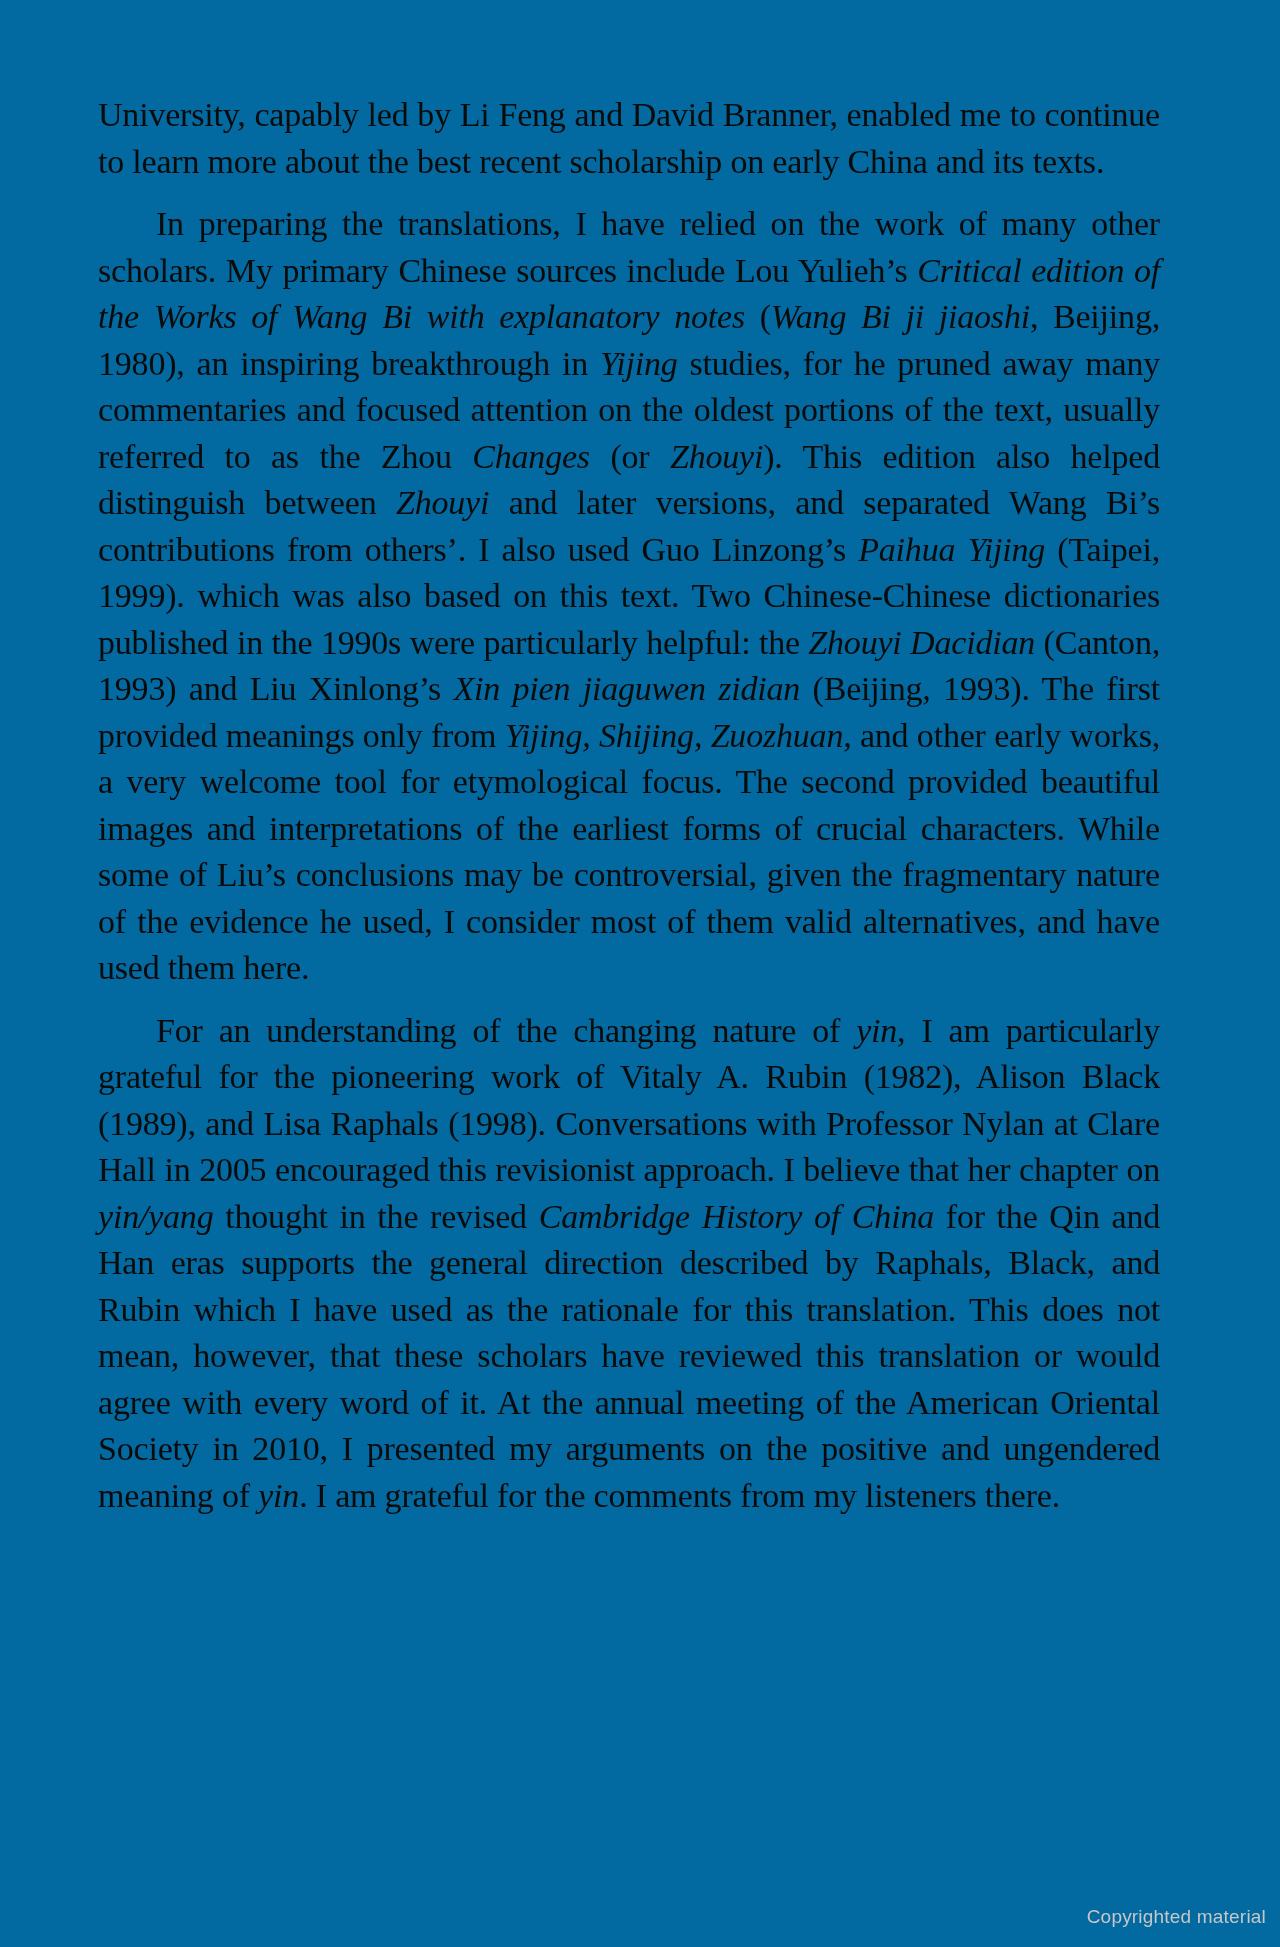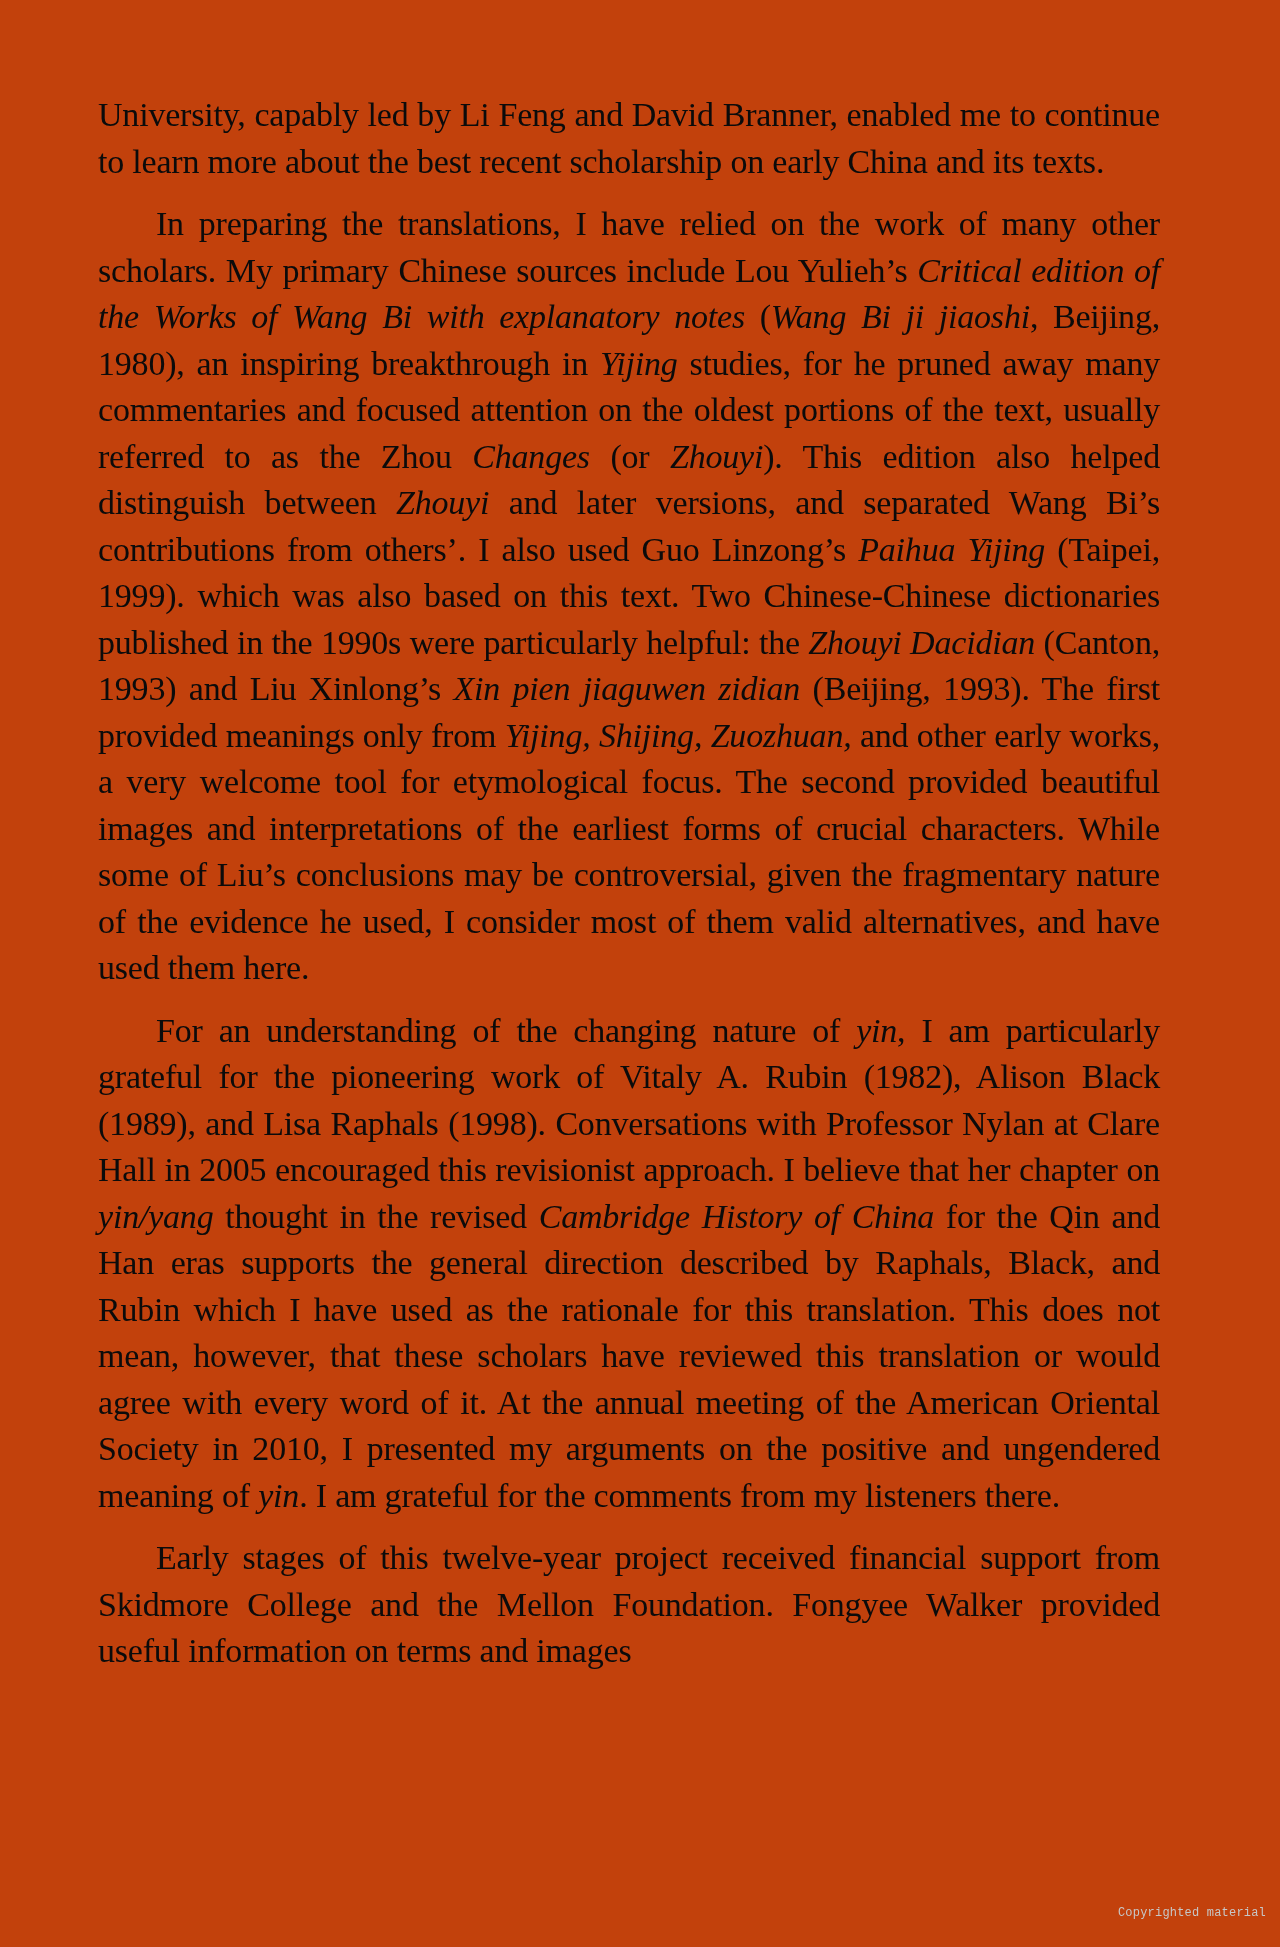--- a/index.html
+++ b/index.html
@@ -9,21 +9,21 @@
   }
   body {
     width: 1280px;
     height: 1947px;
     position: relative;
     overflow: hidden;
   }
   .page {
     position: absolute;
     inset: 0;
-    background: #c2410c;
+    background: #0369a1;
   }
   .text-block {
     position: absolute;
     left: 98px;
     top: 92px;
     width: 1062px;
     font-family: "Liberation Serif", serif;
     font-size: 34px;
     line-height: 46.5px;
     color: #0b0b0b;
@@ -40,30 +40,29 @@
   p.para.indent {
     text-indent: 58px;
   }
   .text-block i {
     font-style: italic;
   }
   .copyright {
     position: absolute;
     top: 1906px;
     right: 14px;
-    font-family: Liberation Mono, monospace;
-    font-size: 12px;
+    font-family: Liberation Sans, sans-serif;
+    font-size: 19px;
     letter-spacing: 0.2px;
     color: #c7c7c7;
   }
 </style>
 </head>
 <body>
 
 <main class="page">
   <section class="text-block" id="text-block">
       <p class="para"><span>University, capably led by Li Feng and David Branner, enabled me to continue to learn more about the best recent scholarship on early China and its texts.</span></p>
       <p class="para indent"><span>In preparing the translations, I have relied on the work of many other scholars. My primary Chinese sources include Lou Yulieh’s </span><i>Critical edition of the Works of Wang Bi with explanatory notes</i><span> (</span><i>Wang Bi ji jiaoshi</i><span>, Beijing, 1980), an inspiring breakthrough in </span><i>Yijing</i><span> studies, for he pruned away many commentaries and focused attention on the oldest portions of the text, usually referred to as the Zhou </span><i>Changes</i><span> (or </span><i>Zhouyi</i><span>). This edition also helped distinguish between </span><i>Zhouyi</i><span> and later versions, and separated Wang Bi’s contributions from others’. I also used Guo Linzong’s </span><i>Paihua Yijing</i><span> (Taipei, 1999). which was also based on this text. Two Chinese-Chinese dictionaries published in the 1990s were particularly helpful: the </span><i>Zhouyi Dacidian</i><span> (Canton, 1993) and Liu Xinlong’s </span><i>Xin pien jiaguwen zidian</i><span> (Beijing, 1993). The first provided meanings only from </span><i>Yijing, Shijing, Zuozhuan,</i><span> and other early works, a very welcome tool for etymological focus. The second provided beautiful images and interpretations of the earliest forms of crucial characters. While some of Liu’s conclusions may be controversial, given the fragmentary nature of the evidence he used, I consider most of them valid alternatives, and have used them here.</span></p>
       <p class="para indent"><span>For an understanding of the changing nature of </span><i>yin</i><span>, I am particularly grateful for the pioneering work of Vitaly A. Rubin (1982), Alison Black (1989), and Lisa Raphals (1998). Conversations with Professor Nylan at Clare Hall in 2005 encouraged this revisionist approach. I believe that her chapter on </span><i>yin/yang</i><span> thought in the revised </span><i>Cambridge History of China</i><span> for the Qin and Han eras supports the general direction described by Raphals, Black, and Rubin which I have used as the rationale for this translation. This does not mean, however, that these scholars have reviewed this translation or would agree with every word of it. At the annual meeting of the American Oriental Society in 2010, I presented my arguments on the positive and ungendered meaning of </span><i>yin</i><span>. I am grateful for the comments from my listeners there.</span></p>
-      <p class="para indent"><span>Early stages of this twelve-year project received financial support from Skidmore College and the Mellon Foundation. Fongyee Walker provided useful information on terms and images</span></p>
     </section>
   <div class="copyright">Copyrighted material</div>
 </main>
 
 </body></html>

